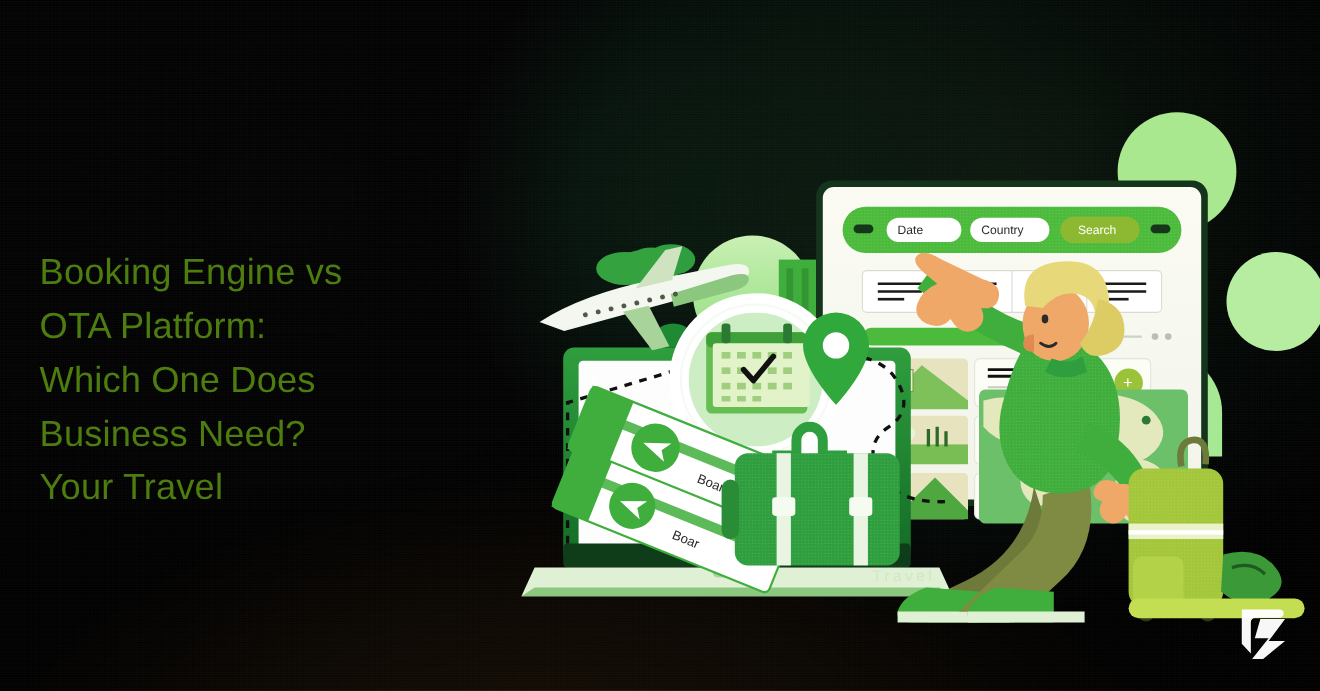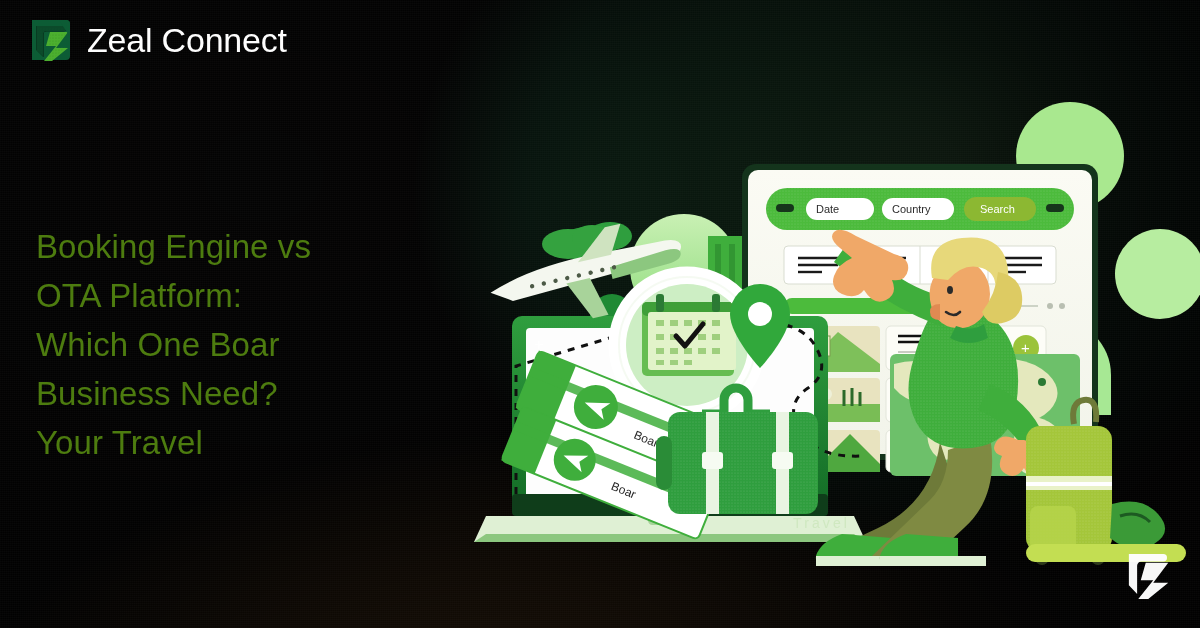--- a/index.html
+++ b/index.html
@@ -64,45 +64,25 @@
 
 <div id="stage">
 
   <div class="bg-base"></div>
   <div class="bg-amber"></div>
   <div class="bg-green"></div>
   <div class="bg-green2"></div>
   <div class="bg-vig"></div>
   <div class="grain"></div>
 
-  <div class="brand">
-    <svg class="brand-mark" viewBox="0 0 46 48">
-      <defs>
-        <pattern id="dotsA" width="3" height="3" patternUnits="userSpaceOnUse">
-          <circle cx="1" cy="1" r=".62" fill="#0b4f2d"></circle>
-        </pattern>
-        <pattern id="dotsB" width="3" height="3" patternUnits="userSpaceOnUse">
-          <circle cx="1" cy="1" r=".62" fill="#2e7d1c"></circle>
-        </pattern>
-      </defs>
-      <path d="M4 4 H38 a4 4 0 0 1 4 4 v32 a4 4 0 0 1 -4 4 H4 Z" fill="#0c5c35"></path>
-      <path d="M8.5 10 H36 a2.6 2.6 0 0 1 0 5.2 H18.5 a3 3 0 0 0 -3 3 V41 L8.5 34 Z" fill="#0a insanity"></path>
-      <path d="M8.5 10 H36 a2.6 2.6 0 0 1 0 5.2 H18.5 a3 3 0 0 0 -3 3 V41 L8.5 34.5 Z" fill="#0b4a2a"></path>
-      <path d="M9.6 11.4 H34.6 a1.6 1.6 0 0 1 0 3.2 H18.2 a4.2 4.2 0 0 0 -4.2 4.2 V38 L9.6 33.6 Z" fill="url(#dotsA)" opacity=".95"></path>
-      <path d="M22 16 H40 L28 32 H40 L24 45 H16 L28 30 H18 Z" fill="#4caf2f"></path>
-      <path d="M23 17.5 H38 L27 31 H38 L24.5 43.5 H18 L29 29 H19.5 Z" fill="url(#dotsB)" opacity=".55"></path>
-      <path d="M31 4 H38 a4 4 0 0 1 4 4 v13 L31 4 Z" fill="#0c5c35"></path>
-    </svg>
-    <div class="brand-name">Zeal Connect</div>
-  </div>
 
   <div class="headline">
     <span>Booking Engine vs</span>
     <span>OTA Platform:</span>
-    <span>Which One Boar</span>
+    <span>Which One Does</span>
     <span>Business Need?</span>
     <span>Your Travel</span>
   </div>
 
   <div class="illo">
   <svg width="730" height="520" viewBox="0 0 730 520">
     <defs>
       <linearGradient id="blobG" x1="0" y1="0" x2="0" y2="1">
         <stop offset="0" stop-color="#c9f0b4"></stop>
             <stop offset="1" stop-color="#8fdc7d"></stop>

